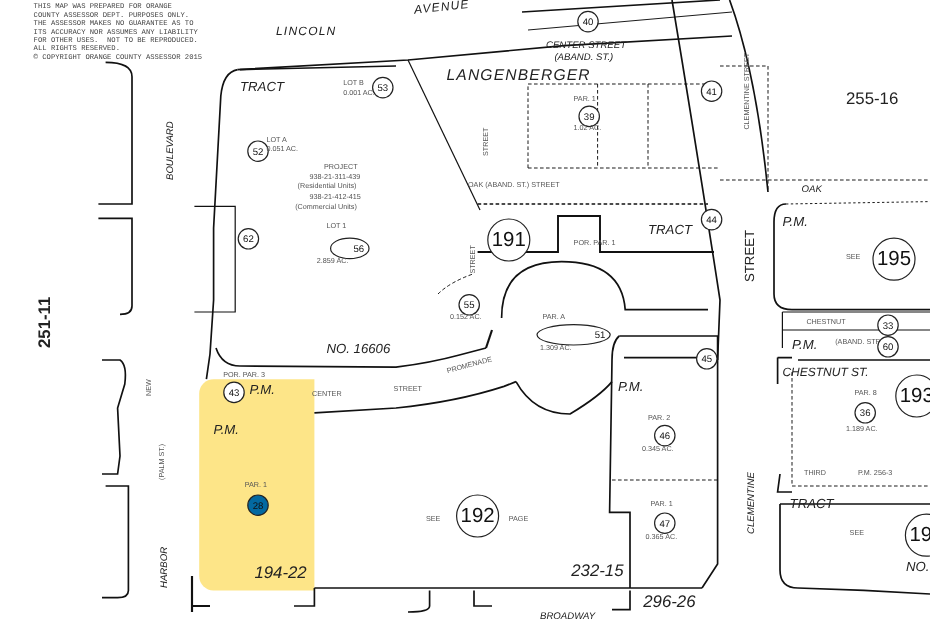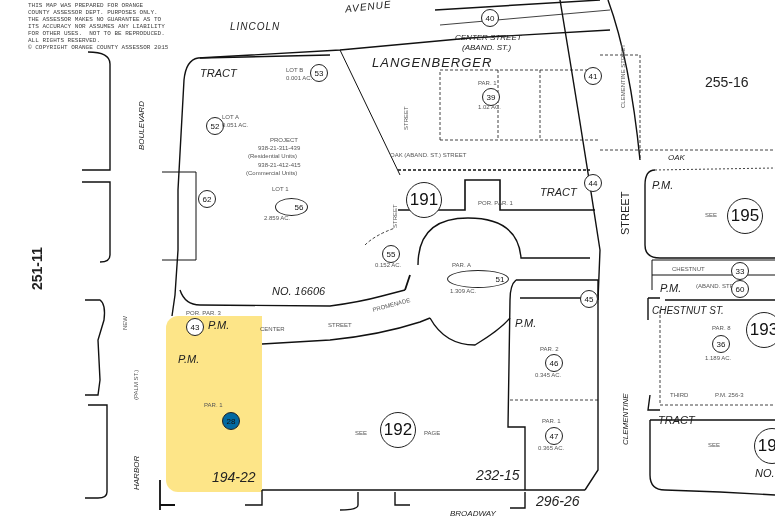--- a/index.html
+++ b/index.html
@@ -157,21 +157,21 @@
   <div class="circ" style="left:206px;top:117px;width:16px;height:16px;">52</div>
   <div class="circ" style="left:166px;top:190px;width:16px;height:16px;margin-left:32px;">62</div>
   <div class="circ" style="left:275px;top:198px;width:16px;height:16px;padding-left:15px;">56</div>
   <div class="circ" style="left:382px;top:245px;width:16px;height:16px;">55</div>
   <div class="circ" style="left:447px;top:270px;width:16px;height:16px;padding-left:44px;">51</div>
   <div class="circ" style="left:186px;top:318px;width:16px;height:16px;">43</div>
   <div class="circ" style="left:584px;top:174px;width:16px;height:16px;">44</div>
   <div class="circ" style="left:580px;top:290px;width:16px;height:16px;">45</div>
   <div class="circ" style="left:545px;top:354px;width:16px;height:16px;">46</div>
   <div class="circ" style="left:545px;top:427px;width:16px;height:16px;">47</div>
-  <div class="circ" style="left:222px;top:412px;width:16px;height:16px;background:#0369a1;">28</div>
+  <div class="circ" style="left:206px;top:412px;width:16px;height:16px;background:#0369a1;">28</div>
   <div class="circ" style="left:731px;top:262px;width:16px;height:16px;">33</div>
   <div class="circ" style="left:731px;top:280px;width:16px;height:16px;">60</div>
   <div class="circ" style="left:712px;top:335px;width:16px;height:16px;text-align:right;">36</div>
 
   <div class="lbl tiny" style="left:286px;top:67px;">LOT B</div>
   <div class="lbl tiny" style="left:286px;top:75px;">0.001 AC.</div>
   <div class="lbl tiny" style="left:222px;top:114px;">LOT A</div>
   <div class="lbl tiny" style="left:222px;top:122px;">0.051 AC.</div>
   <div class="lbl tiny" style="left:270px;top:137px;">PROJECT</div>
   <div class="lbl tiny" style="left:258px;top:145px;">938-21-311-439</div>

